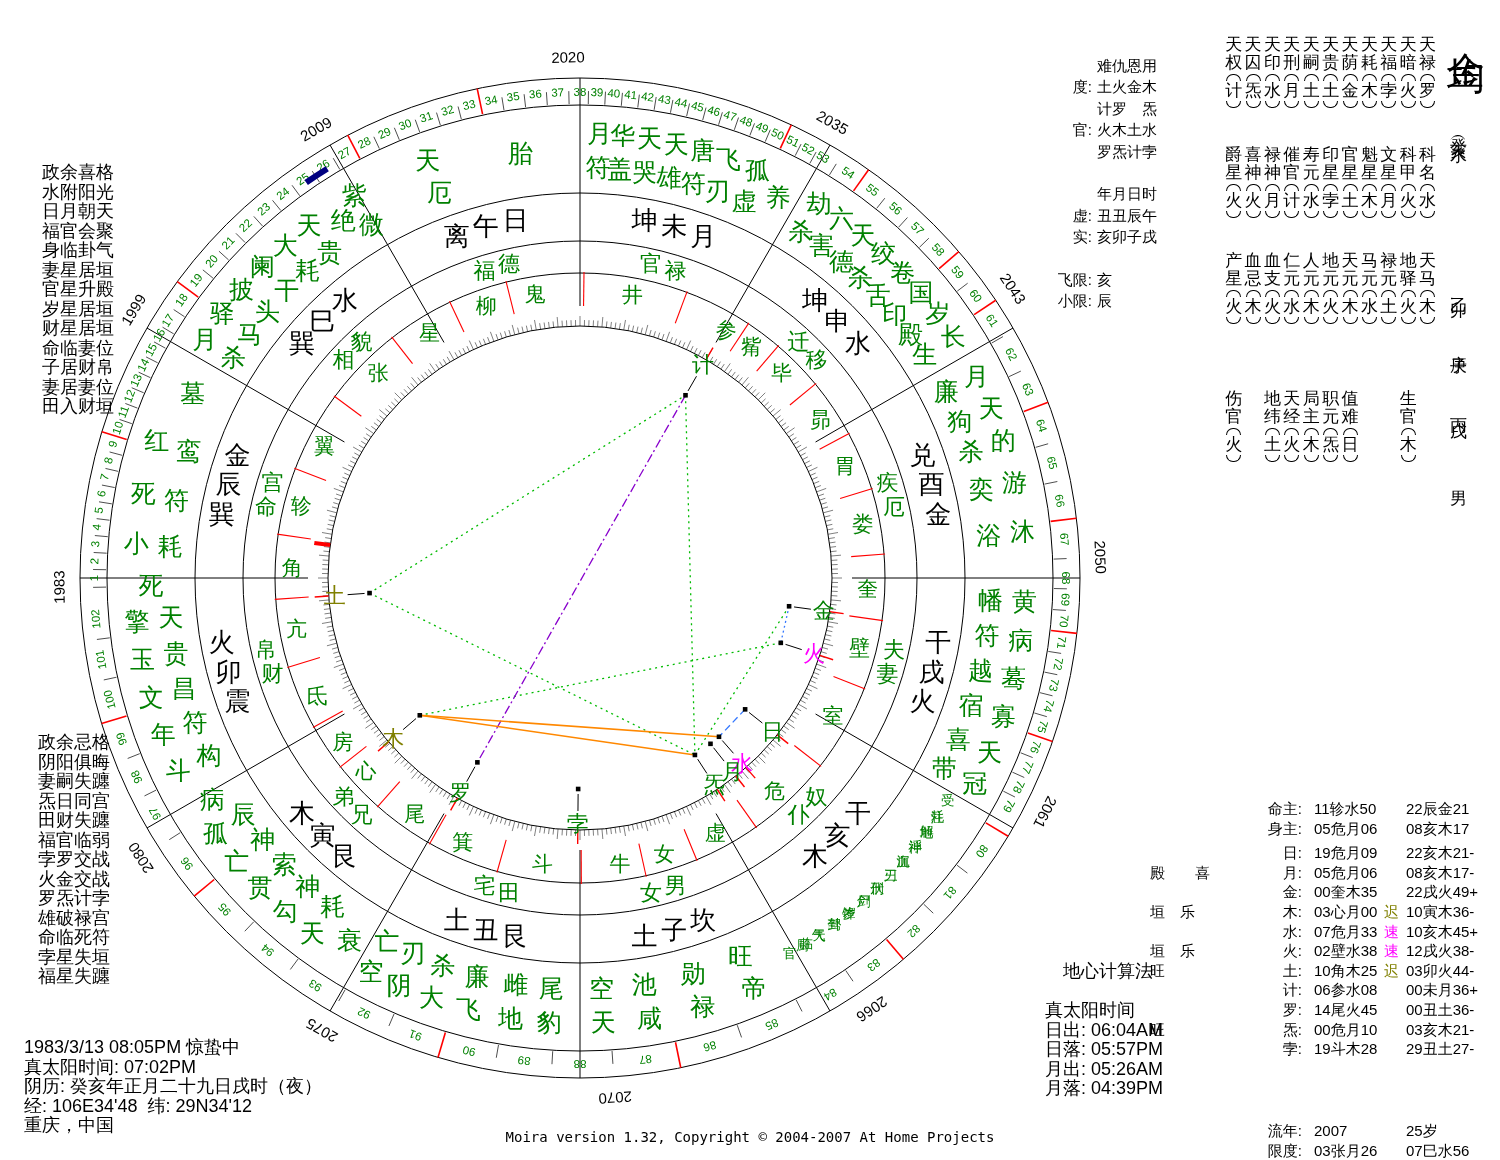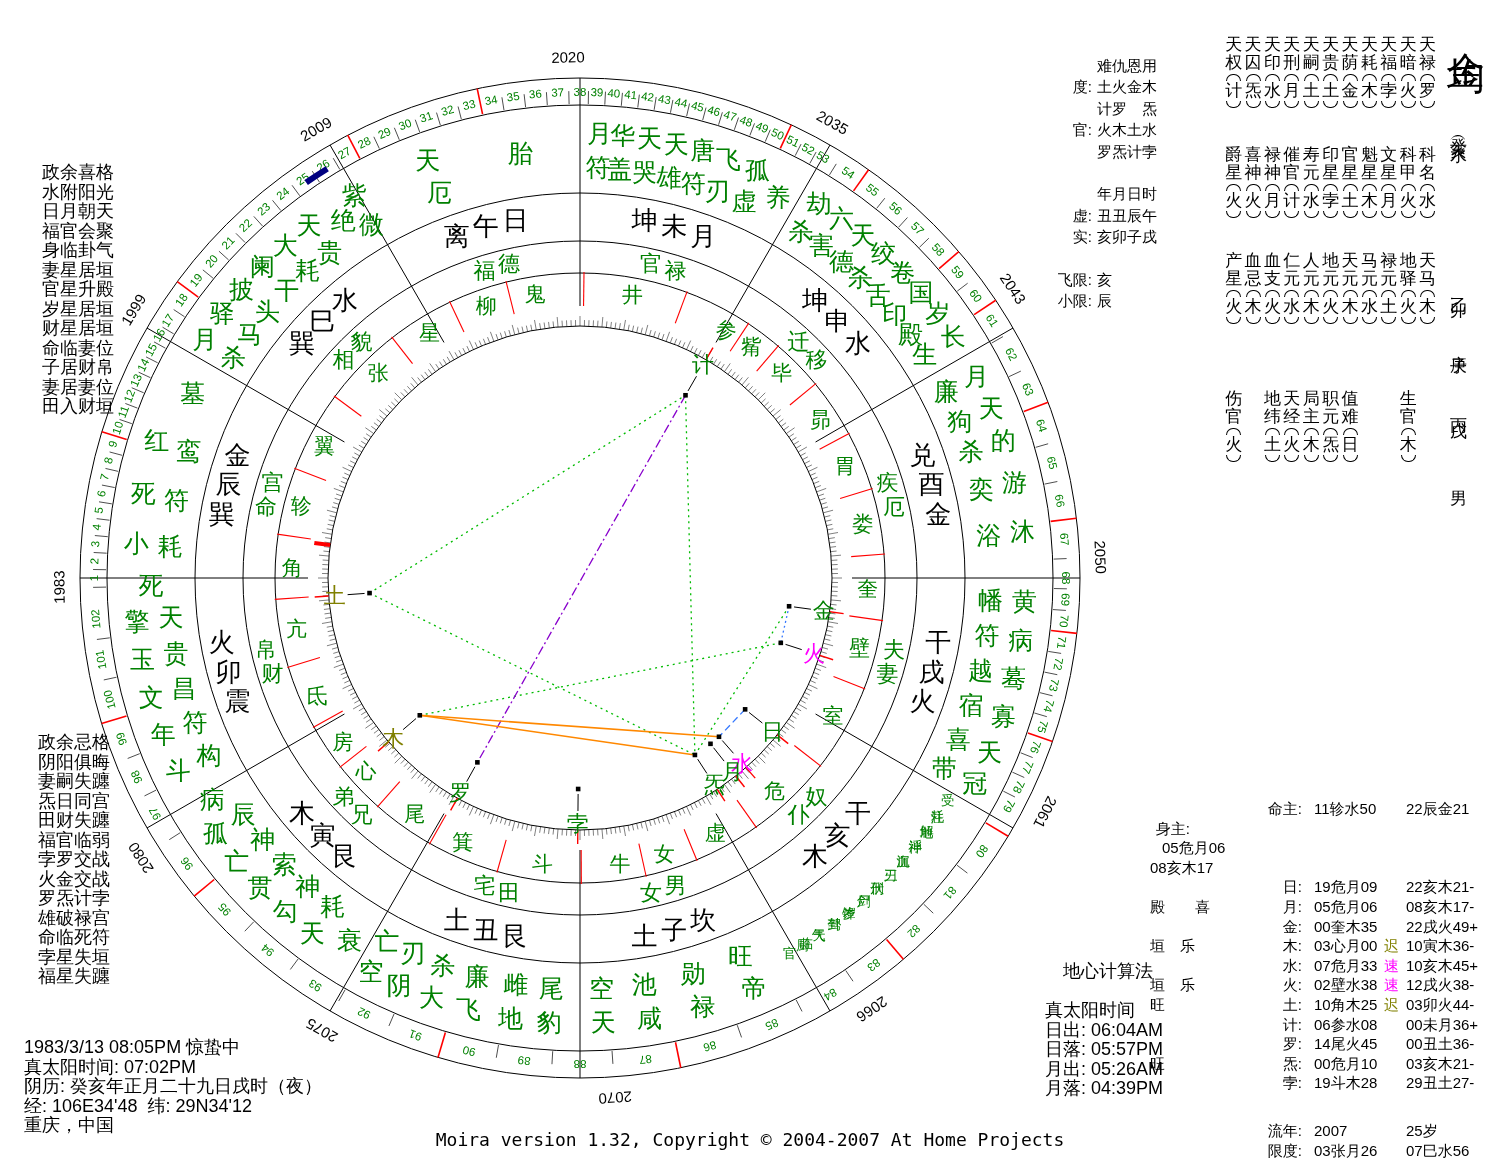--- a/index.html
+++ b/index.html
@@ -14,21 +14,21 @@
   .pcol{width:19.4px;display:flex;flex-direction:column;align-items:center;font-size:17px;line-height:18px}
   .arcT{width:13px;height:6px;border:1px solid #000;border-bottom:none;border-radius:13px 13px 0 0;margin:2px 0 1px 0}
   .arcB{width:13px;height:6px;border:1px solid #000;border-top:none;border-radius:0 0 13px 13px;margin:1px 0 2px 0}
   .pt-row{display:flex;font-size:15px;line-height:19.6px;white-space:pre}
   .pt-pre{width:112px;text-align:left}
   .pt-lbl{width:40px;text-align:right}
   .pt-v1{width:70px;margin-left:12px}
   .pt-fl{width:22px}
   .title-v{writing-mode:vertical-rl;font-size:38px;letter-spacing:6px}
   .pillar{writing-mode:vertical-rl;font-size:17px;letter-spacing:3px;white-space:pre}
-  .footer{width:100%;text-align:center;font-size:18px;font-family:"DejaVu Sans Mono","Liberation Mono",monospace}
+  .footer{width:100%;text-align:center;font-size:14px;font-family:"DejaVu Sans Mono","Liberation Mono",monospace}
 </style>
 </head>
 <body>
 
 <svg id="wheel-svg" class="abs" width="1500" height="1160">
     <g>
       <circle cx="580" cy="578" r="500" fill="none" stroke="#000" stroke-width="1"></circle>
       <circle cx="580" cy="578" r="473" fill="none" stroke="#000" stroke-width="1"></circle>
       <circle cx="580" cy="578" r="385" fill="none" stroke="#000" stroke-width="1"></circle>
       <circle cx="580" cy="578" r="337" fill="none" stroke="#000" stroke-width="1"></circle>
@@ -1334,21 +1334,21 @@
         <div class="arcT"></div>
         <span>木</span>
         <div class="arcB"></div>
       </div>
       <div class="pcol"></div>
     </div>
   </div>
 
 <div class="abs" style="left:1150px;top:799px" id="planet-table">
     <div class="pt-row"><span class="pt-pre"></span><span class="pt-lbl">命主:</span><span class="pt-v1">11轸水50</span><span class="pt-fl"></span><span class="pt-v2">22辰金21</span></div>
-    <div class="pt-row" style=" flex-direction: column;"><span class="pt-pre"></span><span class="pt-lbl">身主:</span><span class="pt-v1">05危月06</span><span class="pt-fl"></span><span class="pt-v2">08亥木17</span></div>
+    <div class="pt-row" style="margin-bottom: 5px;"><span class="pt-pre"></span><span class="pt-lbl">身主:</span><span class="pt-v1">05危月06</span><span class="pt-fl"></span><span class="pt-v2">08亥木17</span></div>
     <div class="pt-row"><span class="pt-pre"></span><span class="pt-lbl">日:</span><span class="pt-v1">19危月09</span><span class="pt-fl"></span><span class="pt-v2">22亥木21-</span></div>
     <div class="pt-row"><span class="pt-pre">殿　　喜</span><span class="pt-lbl">月:</span><span class="pt-v1">05危月06</span><span class="pt-fl"></span><span class="pt-v2">08亥木17-</span></div>
     <div class="pt-row"><span class="pt-pre"></span><span class="pt-lbl">金:</span><span class="pt-v1">00奎木35</span><span class="pt-fl"></span><span class="pt-v2">22戌火49+</span></div>
     <div class="pt-row"><span class="pt-pre">垣　乐</span><span class="pt-lbl">木:</span><span class="pt-v1">03心月00</span><span class="pt-fl" style="color: rgb(128, 128, 0);">迟</span><span class="pt-v2">10寅木36-</span></div>
     <div class="pt-row"><span class="pt-pre"></span><span class="pt-lbl">水:</span><span class="pt-v1">07危月33</span><span class="pt-fl" style="color: rgb(255, 0, 255);">速</span><span class="pt-v2">10亥木45+</span></div>
     <div class="pt-row"><span class="pt-pre">垣　乐</span><span class="pt-lbl">火:</span><span class="pt-v1">02壁水38</span><span class="pt-fl" style="color: rgb(255, 0, 255);">速</span><span class="pt-v2">12戌火38-</span></div>
     <div class="pt-row"><span class="pt-pre">旺</span><span class="pt-lbl">土:</span><span class="pt-v1">10角木25</span><span class="pt-fl" style="color: rgb(128, 128, 0);">迟</span><span class="pt-v2">03卯火44-</span></div>
     <div class="pt-row"><span class="pt-pre"></span><span class="pt-lbl">计:</span><span class="pt-v1">06参水08</span><span class="pt-fl"></span><span class="pt-v2">00未月36+</span></div>
     <div class="pt-row"><span class="pt-pre"></span><span class="pt-lbl">罗:</span><span class="pt-v1">14尾火45</span><span class="pt-fl"></span><span class="pt-v2">00丑土36-</span></div>
     <div class="pt-row"><span class="pt-pre">旺</span><span class="pt-lbl">炁:</span><span class="pt-v1">00危月10</span><span class="pt-fl"></span><span class="pt-v2">03亥木21-</span></div>

